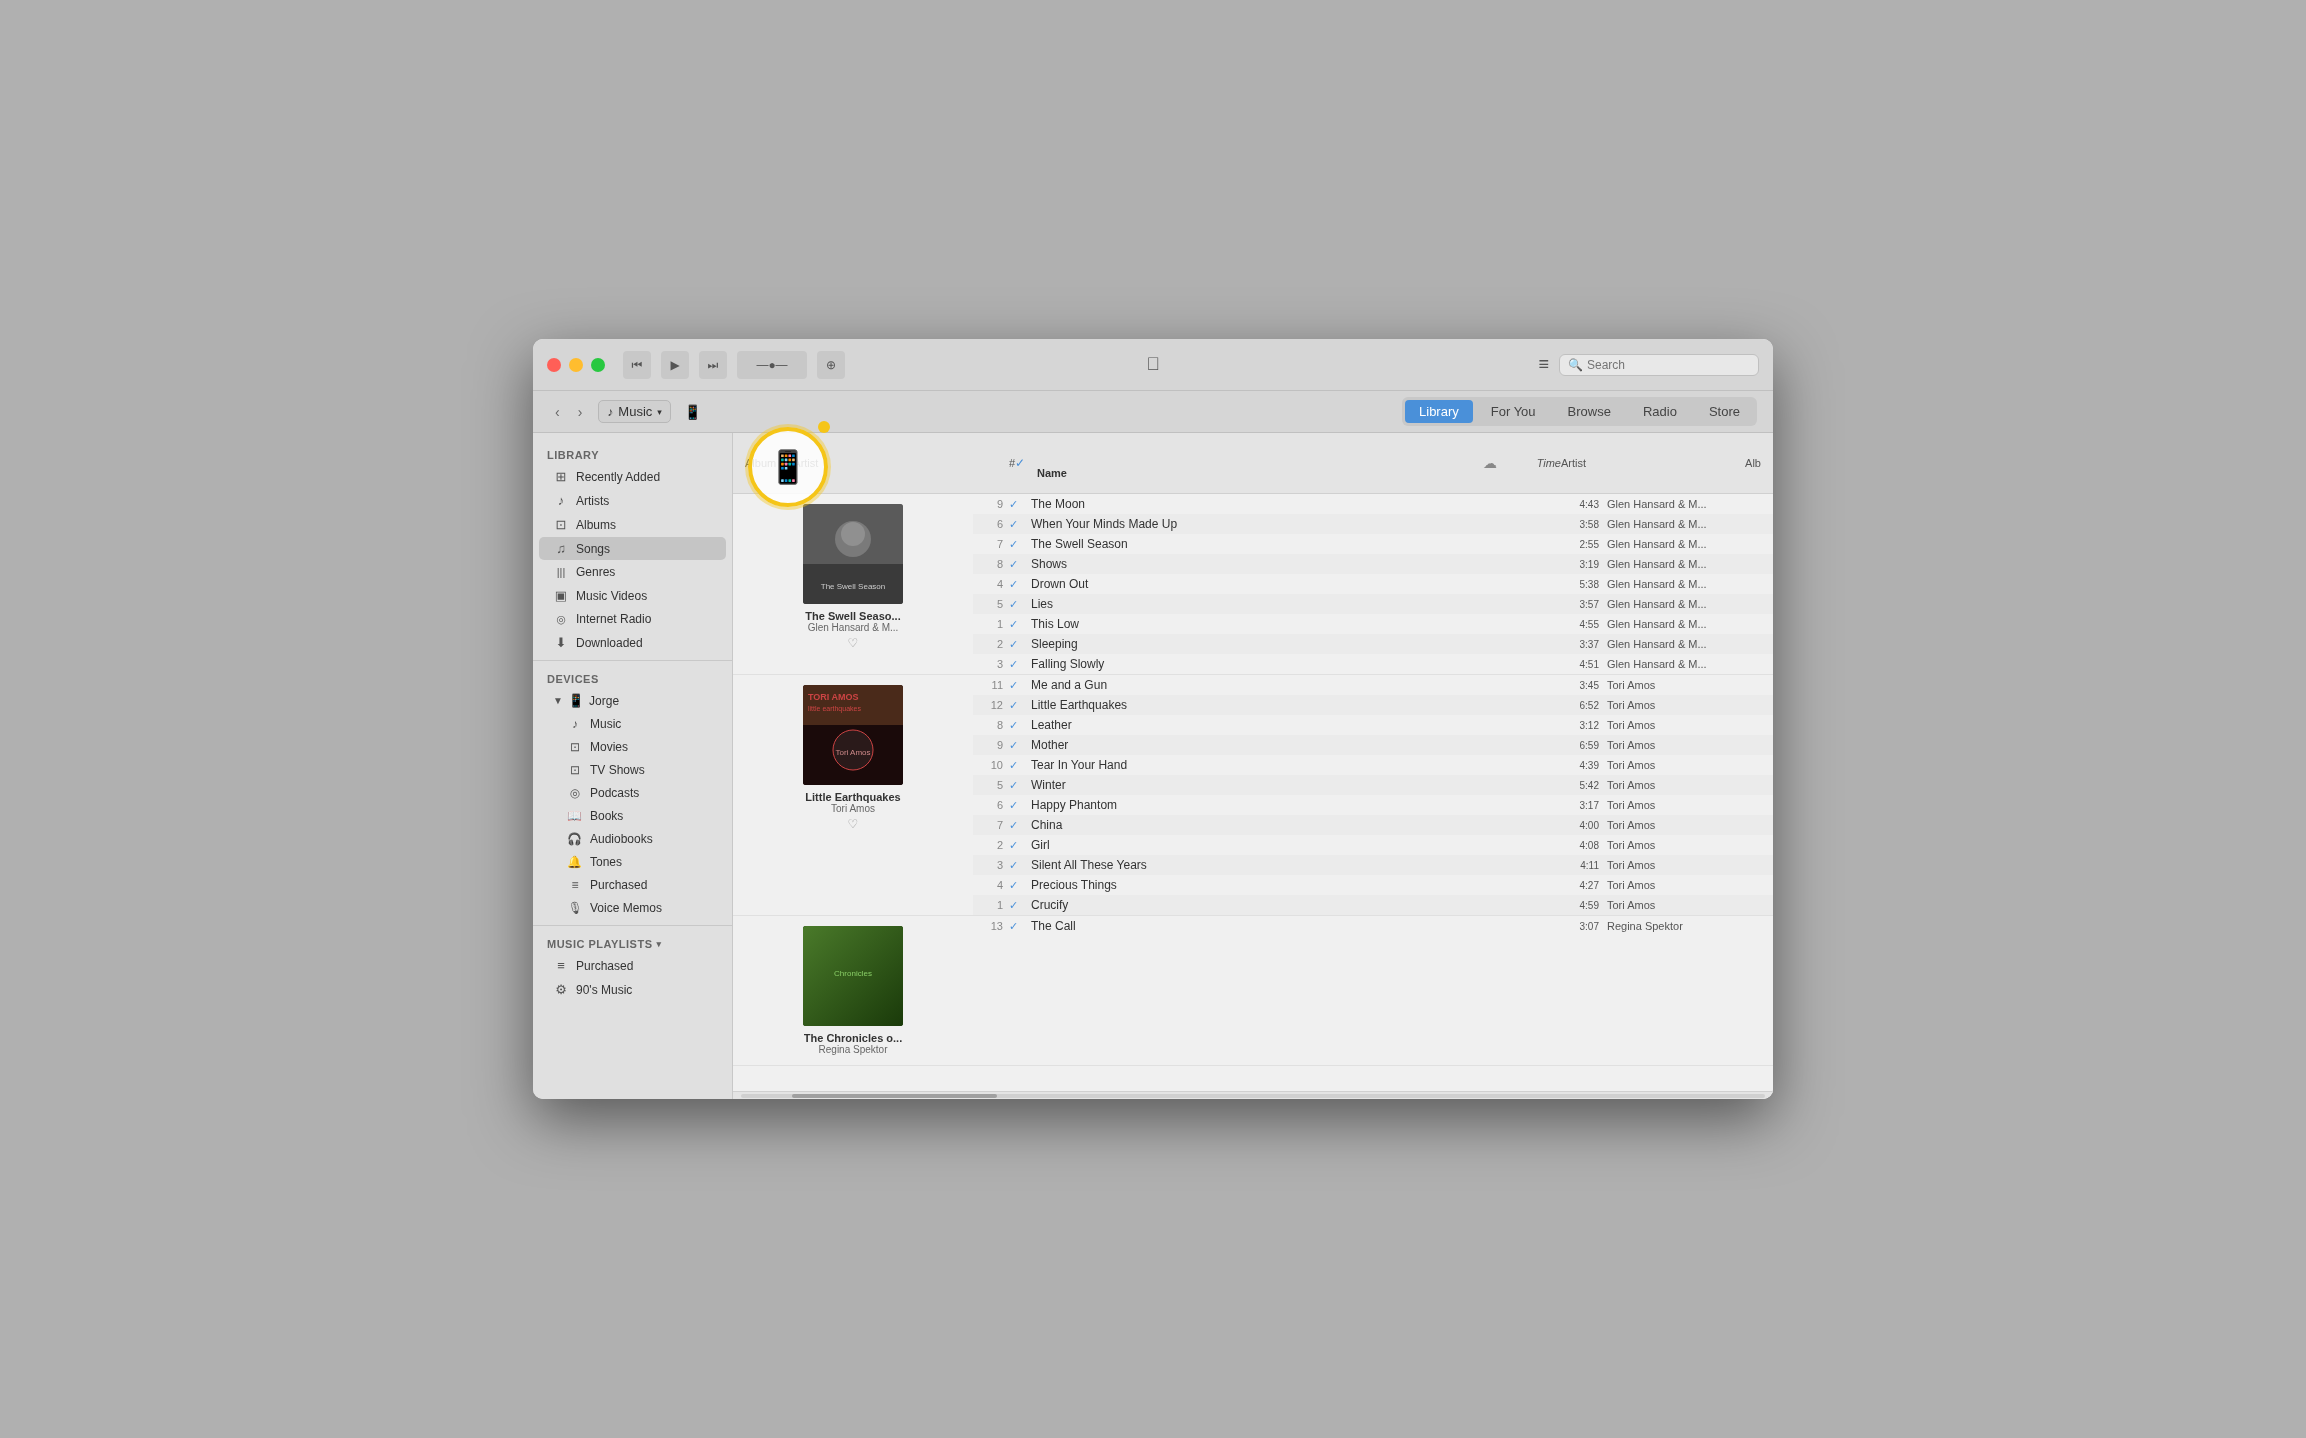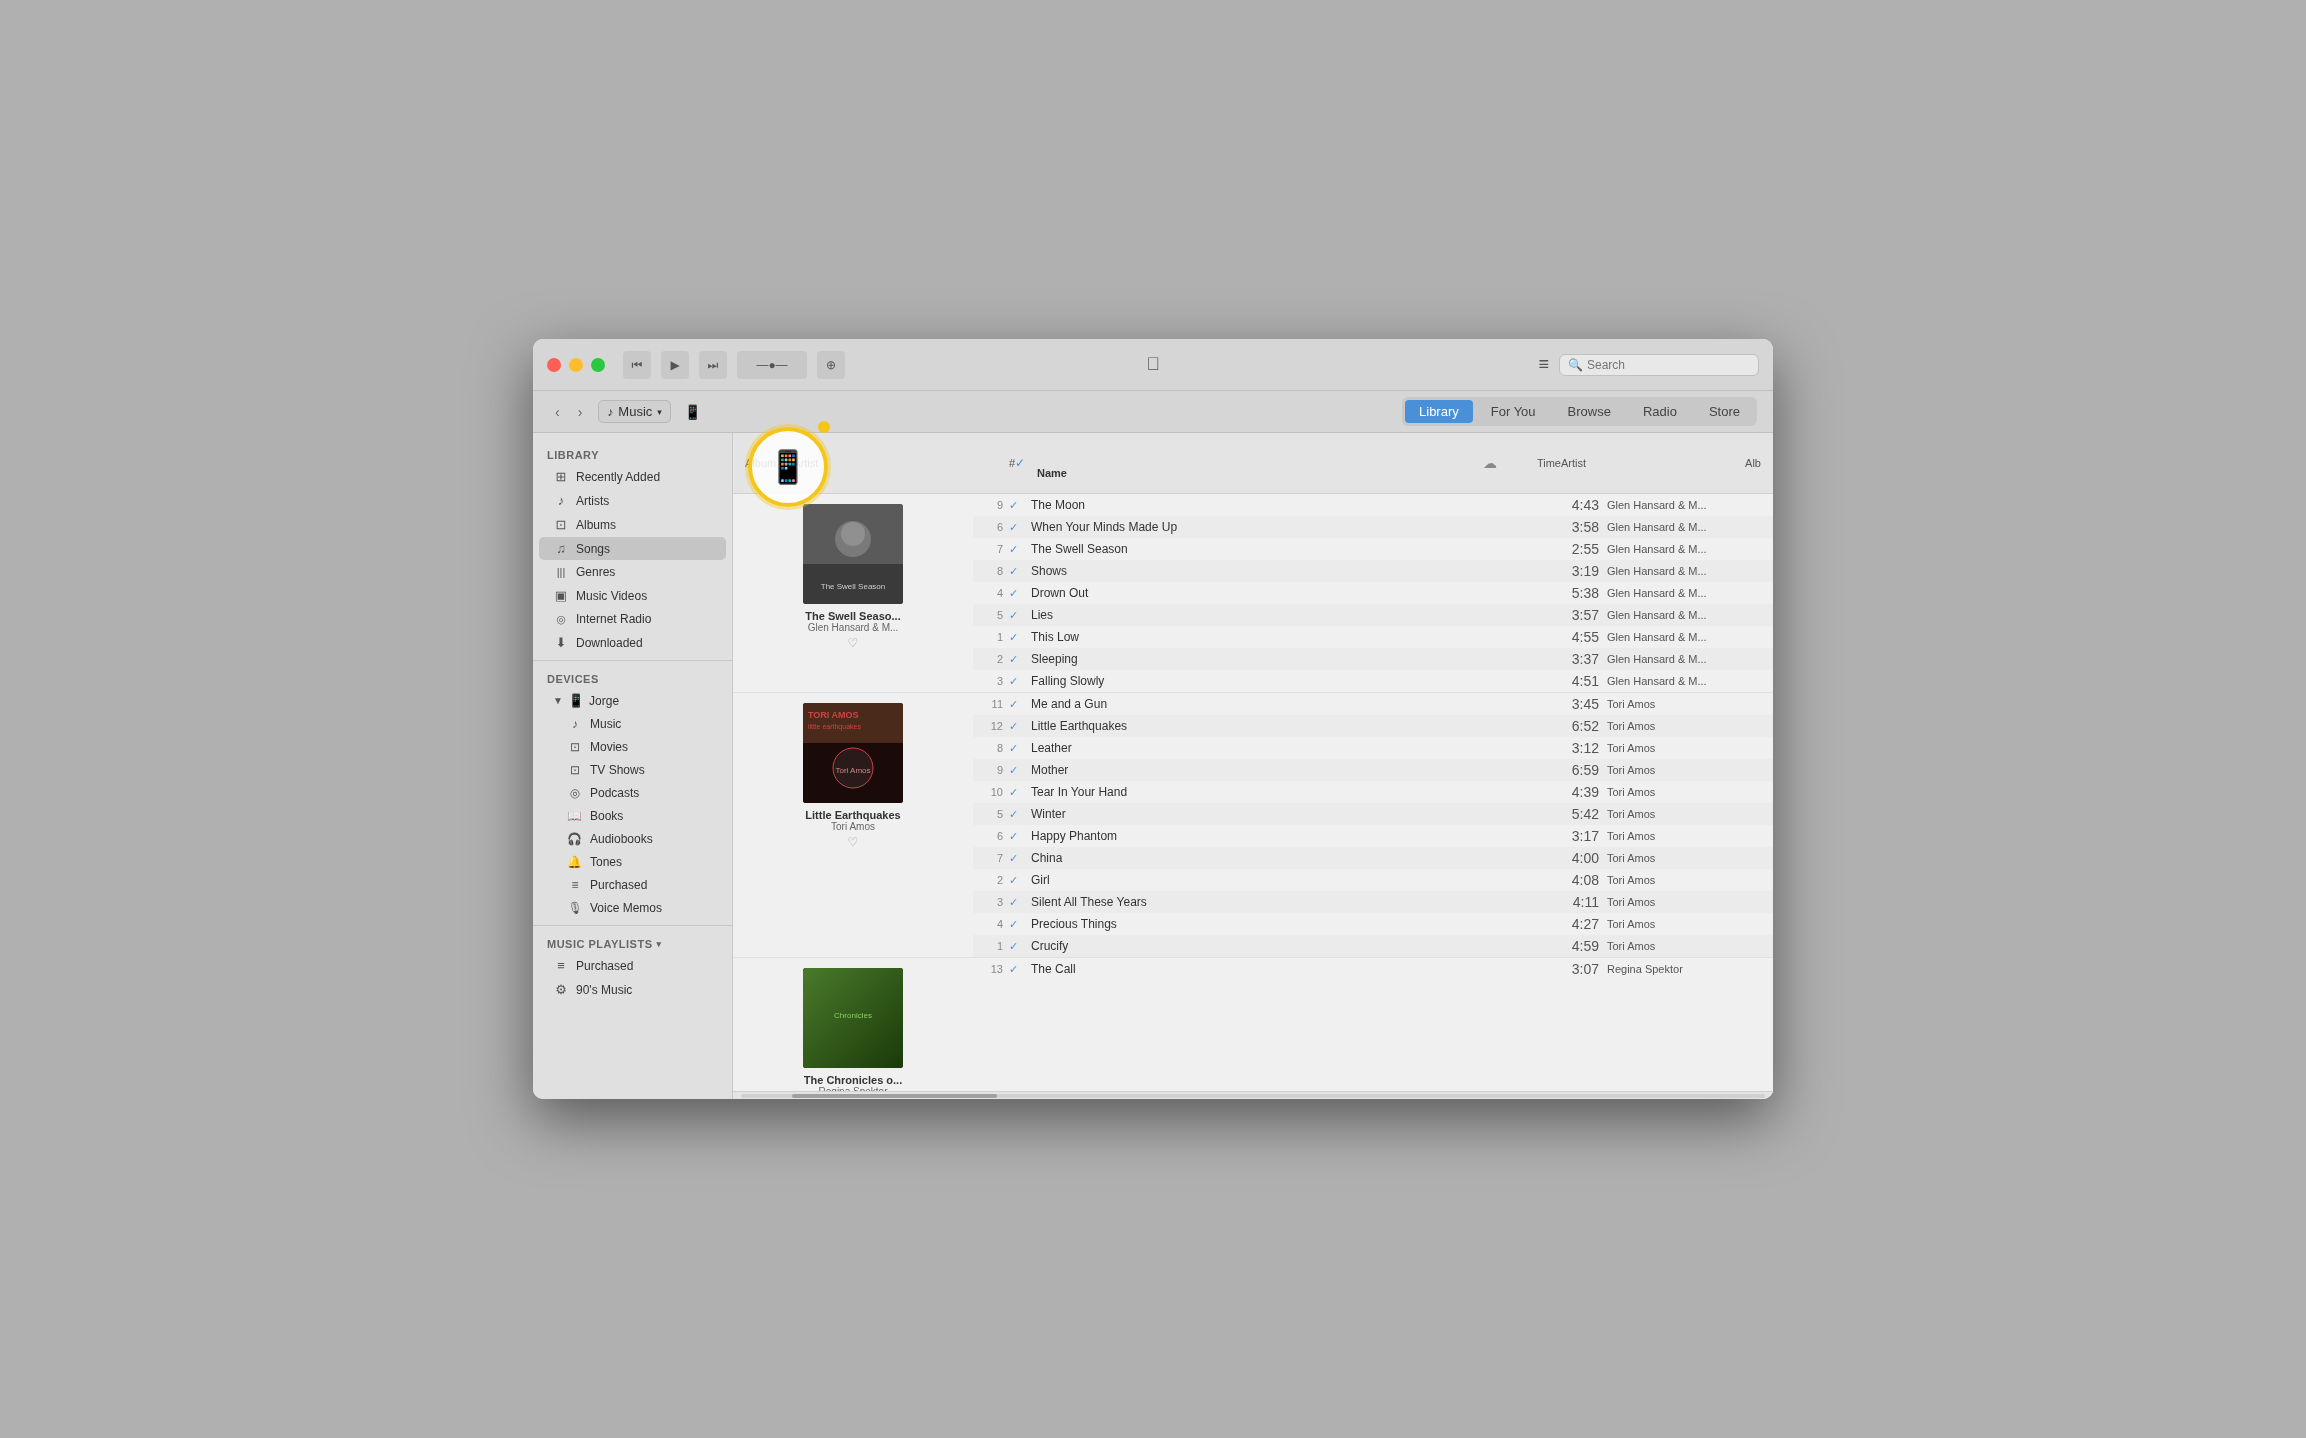--- a/index.html
+++ b/index.html
@@ -262,21 +262,21 @@
     .col-h {
       font-size: 11px;
       color: #555;
       font-weight: 500;
     }
     .col-album { width: 240px; flex-shrink: 0; }
     .col-num { width: 30px; text-align: right; flex-shrink: 0; }
     .col-check { width: 22px; flex-shrink: 0; }
     .col-name { flex: 1; min-width: 0; margin-top: 20px; }
     .col-cloud { width: 28px; flex-shrink: 0; }
-    .col-time { width: 50px; text-align: right; flex-shrink: 0; }
+    .col-time { width: 50px; text-align: right; flex-shrink: 0; font-style: italic; }
     .col-artist { width: 160px; flex-shrink: 0; }
     .col-alb { width: 40px; flex-shrink: 0; text-align: right; }
     
     .song-list {
       flex: 1;
       overflow-y: auto;
     }
     .album-group {
       display: flex;
       border-bottom: 1px solid #e0e0e0;
@@ -350,21 +350,21 @@
       padding: 3px 6px;
       font-size: 12px;
       color: #333;
       gap: 0;
     }
     .song-row:nth-child(even) { background: rgba(0,0,0,0.02); }
     .song-num { width: 30px; text-align: right; color: #888; font-size: 11px; flex-shrink: 0; padding-right: 6px; }
     .song-check { width: 22px; color: #4a90d9; font-size: 11px; flex-shrink: 0; }
     .song-name { flex: 1; min-width: 0; overflow: hidden; text-overflow: ellipsis; white-space: nowrap; }
     .song-cloud { width: 28px; flex-shrink: 0; }
-    .song-time { width: 50px; text-align: right; color: #555; font-size: 14px; flex-shrink: 0; padding-right: 8px; }
+    .song-time { width: 50px; text-align: right; color: #555; font-size: 10px; flex-shrink: 0; padding-right: 8px; }
     .song-artist { width: 160px; flex-shrink: 0; overflow: hidden; text-overflow: ellipsis; white-space: nowrap; color: #555; font-size: 11px; }
     
     .song-list::-webkit-scrollbar { width: 8px; }
     .song-list::-webkit-scrollbar-track { background: #e8e8e8; }
     .song-list::-webkit-scrollbar-thumb { background: #c0c0c0; border-radius: 4px; }
     .sidebar::-webkit-scrollbar { width: 6px; }
     .sidebar::-webkit-scrollbar-track { background: #e0e0e0; }
     .sidebar::-webkit-scrollbar-thumb { background: #c0c0c0; border-radius: 3px; }
     
     .scroll-indicator {

